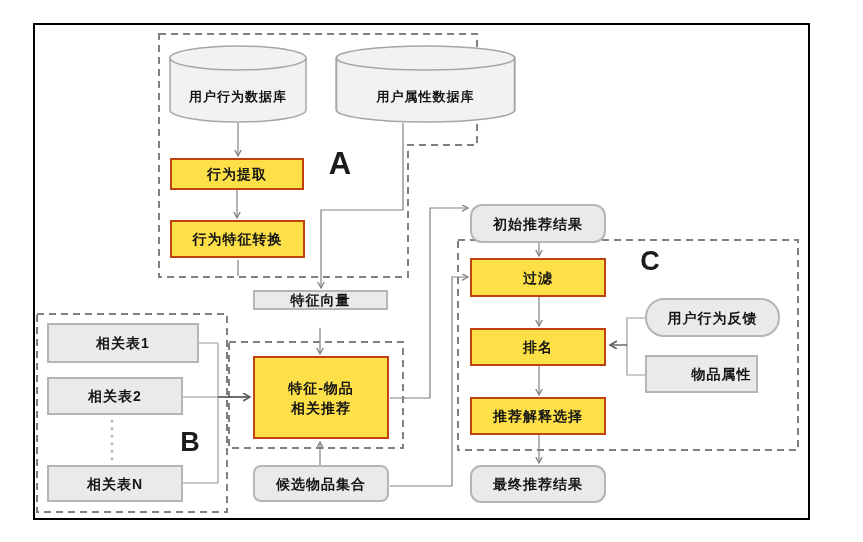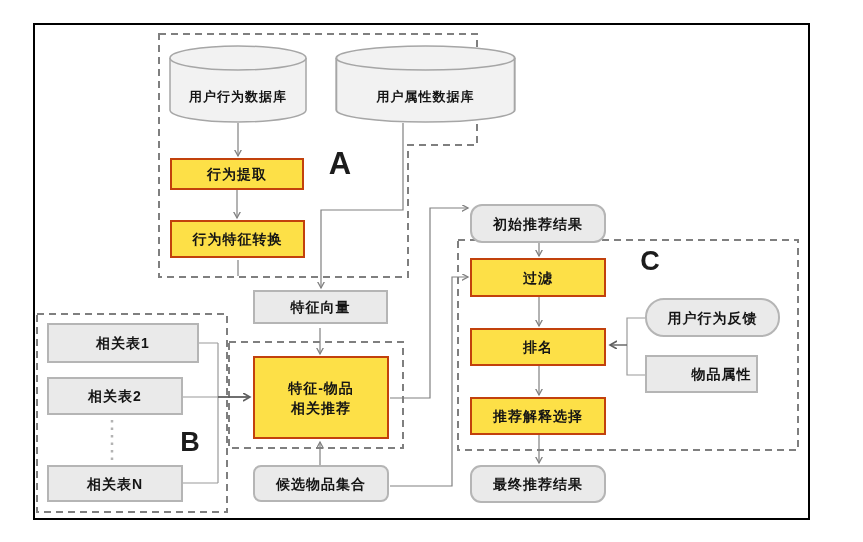--- a/index.html
+++ b/index.html
@@ -86,21 +86,21 @@
     <path d="M1,13 L1,65 A68,12 0 0 0 137,65 L137,13" fill="#f2f2f2" stroke="#a6a6a6" stroke-width="1.5"></path>
     <ellipse cx="69" cy="13" rx="68" ry="12" fill="#f2f2f2" stroke="#a6a6a6" stroke-width="1.5"></ellipse>
   </svg>
   <span class="cyl-label">用户属性数据库</span>
 </div>
 
 <div class="node dark" style="left:170px; top:158px; width:134px; height:32px;">行为提取</div>
 
 <div class="node dark" style="left:170px; top:220px; width:135px; height:38px;">行为特征转换</div>
 
-<div class="node light" style="left:253px; top:290px; width:135px; height:34px;">特征向量</div>
+<div class="node light" style="left:253px; top:290px; width:135px; height:20px;">特征向量</div>
 
 <div class="node dark" style="left:253px; top:356px; width:136px; height:83px;">
   <span>特征-物品</span>
   <span>相关推荐</span>
 </div>
 
 <div class="node light" style="left:253px; top:465px; width:136px; height:37px;border-radius:8px;">候选物品集合</div>
 
 <div class="node light" style="left:47px; top:323px; width:152px; height:40px;">相关表1</div>
 

